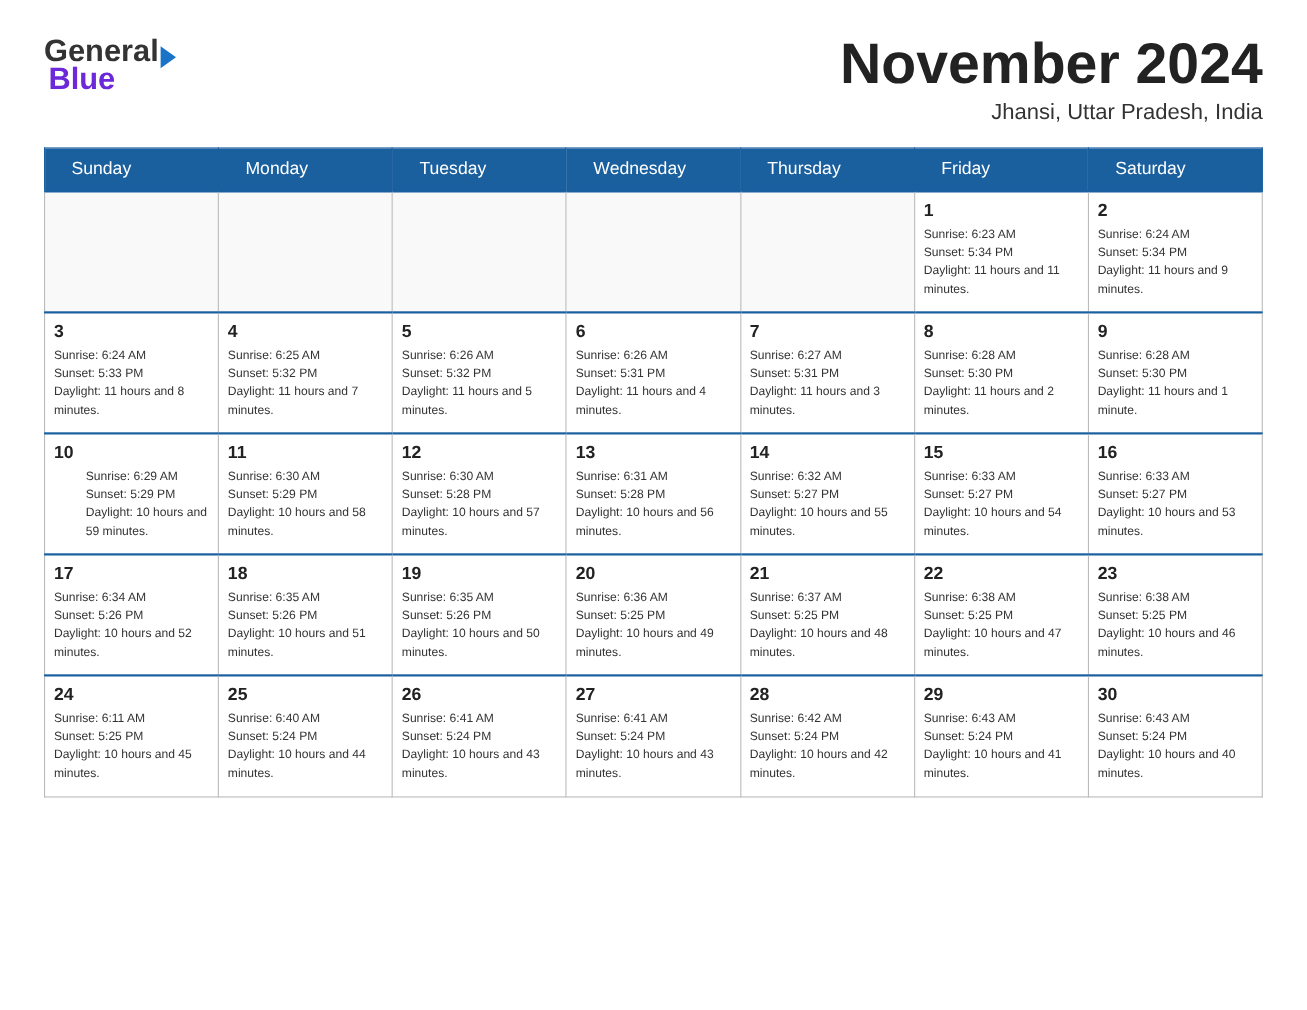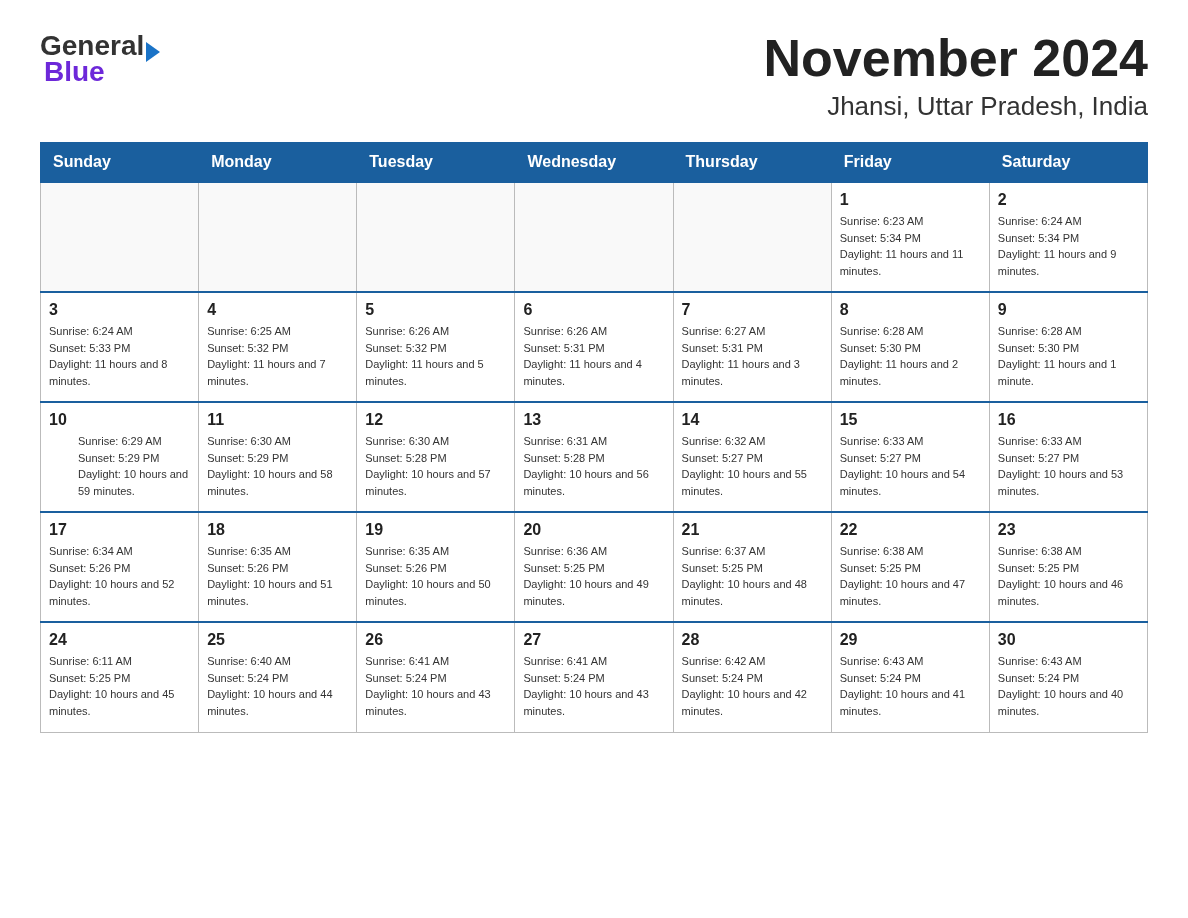--- a/index.html
+++ b/index.html
@@ -47,35 +47,35 @@
     .title-area {
       text-align: right;
     }
     .month-title {
       font-size: 52px;
       font-weight: bold;
       color: #222;
       line-height: 1.1;
     }
     .location-title {
-      font-size: 26px;
+      font-size: 20px;
       color: #333;
       margin-top: 4px;
     }
     .calendar {
       width: 100%;
       border-collapse: collapse;
       border: 1px solid #999;
     }
     .calendar th {
       background: #1a5f9e;
       color: #fff;
       font-size: 16px;
-      font-weight: bold;
-      padding: 10px 12px;
+      font-weight: normal;
+      padding: 10px 24px;
       text-align: left;
       border: 1px solid #1a5f9e;
     }
     .calendar td {
       vertical-align: top;
       padding: 8px 8px 12px 8px;
       border: 1px solid #bbb;
       width: 14.28%;
       min-height: 110px;
       height: 110px;

